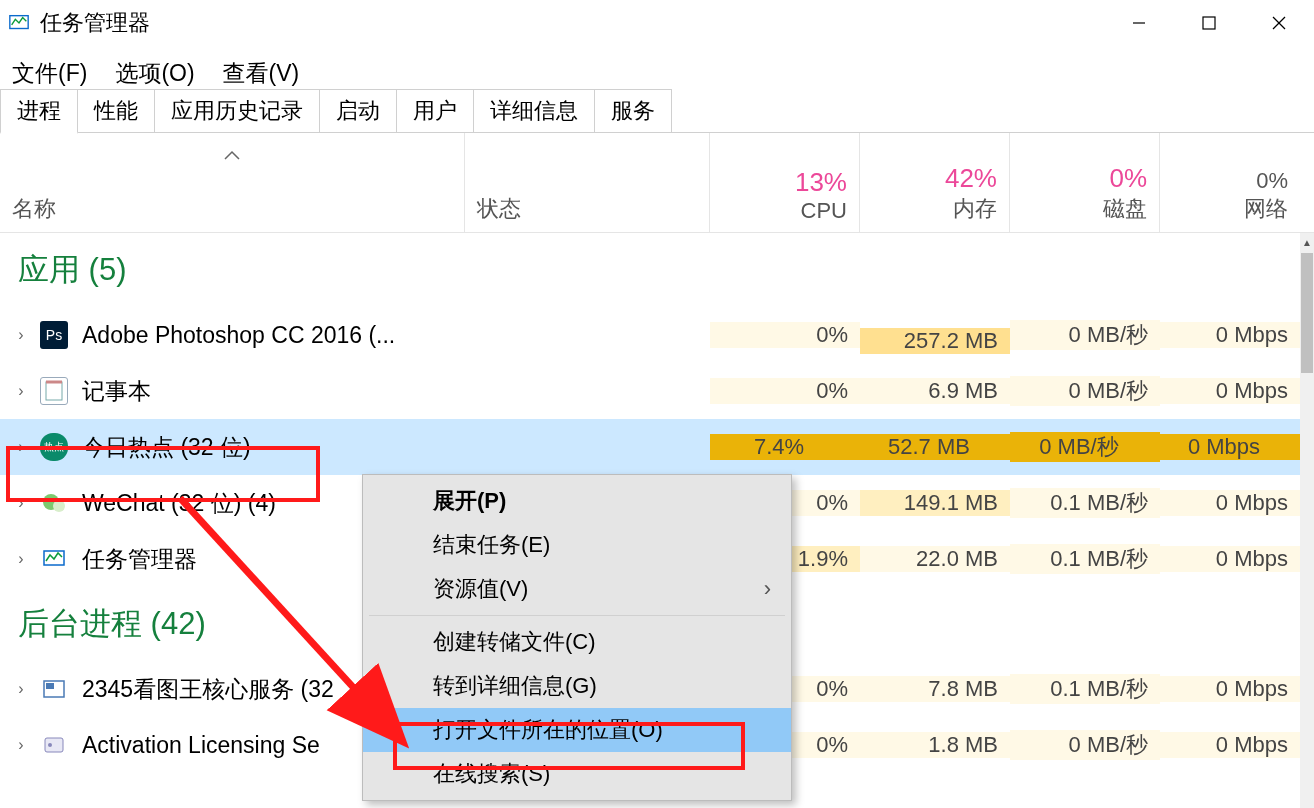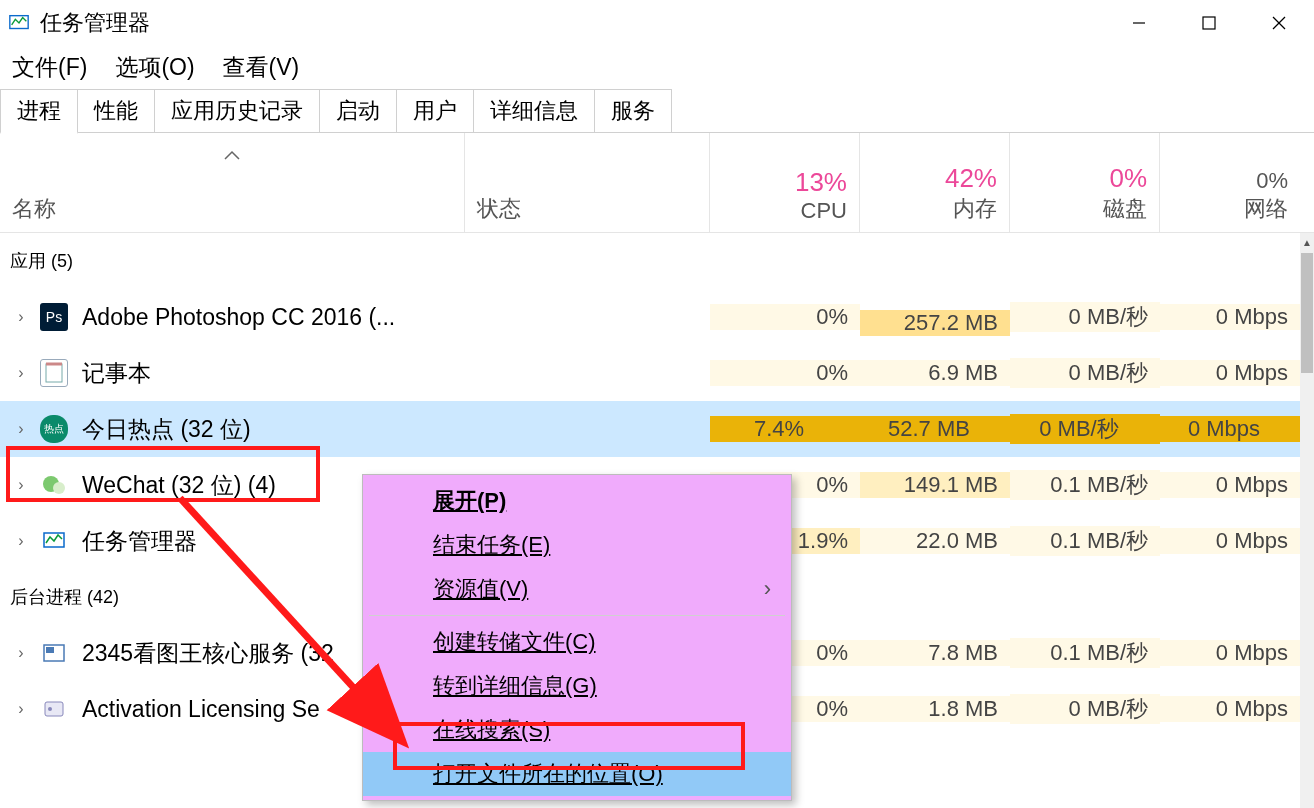--- a/index.html
+++ b/index.html
@@ -32,21 +32,21 @@
   }
   .win-btn {
     width: 70px; height: 45px;
     display: flex; align-items: center; justify-content: center;
     font-size: 18px;
   }
   .win-btn svg { stroke: #000; stroke-width: 1.2; fill: none; }
   
   .menubar {
     height: 44px;
-    display: flex; align-items: center;
+    display: flex; align-items: flex-end;
     gap: 28px;
     padding-left: 12px;
     font-size: 23px;
   }
   .menubar > div { cursor: default; }
   
   .tabs {
     display: flex;
     height: 44px;
     align-items: flex-start;
@@ -104,23 +104,23 @@
   .scrollbar .thumb {
     position: absolute; top: 20px; left: 1px; right: 1px;
     height: 120px; background: #c0c0c0;
   }
   .scrollbar .arrow {
     position: absolute; left: 0; right: 0; height: 18px;
     display: flex; align-items: center; justify-content: center;
     font-size: 10px; color: #555;
   }
   .group-header {
-    padding: 16px 0 16px 10px;
-    font-size: 18px;
-    color: #000000;
+    padding: 16px 0 16px 18px;
+    font-size: 31px;
+    color: #15803d;
   }
   .row {
     display: flex;
     height: 56px;
     align-items: center;
   }
   .row.selected { background: #cce8ff; }
   .row .namecell {
     width: 465px;
     display: flex; align-items: center;
@@ -150,26 +150,25 @@
   .numcell.net { width: 140px; }
   .heat-lo { background: #fff9e6; }
   .heat-md { background: #ffefc0; }
   .heat-hi { background: #ffe090; margin-top: 12px; }
   .heat-sel { background: #eab308; text-align: center; }
   
   .context-menu {
     position: absolute;
     left: 362px; top: 474px;
     width: 430px;
-    background: #f0abfc;
+    background: #e5e5e5;
     border: 1px solid #bcbcbc;
     box-shadow: 4px 4px 8px rgba(0,0,0,0.25);
     z-index: 50;
     padding: 4px 0;
-    text-decoration: underline;
   }
   .cm-item {
     height: 44px;
     display: flex; align-items: center;
     padding-left: 70px;
     padding-right: 20px;
     font-size: 22px;
     position: relative;
   }
   .cm-item.highlight { background: #91c9f7; }
@@ -415,25 +414,25 @@
     <span>资源值(V)</span>
     <span class="sub">›</span>
   </div>
   <div class="cm-sep"></div>
   <div class="cm-item">
       <span>创建转储文件(C)</span>
     </div>
   <div class="cm-item">
       <span>转到详细信息(G)</span>
     </div>
-  <div class="cm-item">
-      <span>在线搜索(S)</span>
-    </div>
   <div class="cm-item highlight">
       <span>打开文件所在的位置(O)</span>
+    </div>
+  <div class="cm-item">
+      <span>在线搜索(S)</span>
     </div>
 </div>
 
 <div class="red-box" style="left:6px; top:446px; width:314px; height:56px;"></div>
 <div class="red-box" style="left:393px; top:722px; width:352px; height:48px;"></div>
 
 <svg class="arrow-svg" style="left:160px; top:478px;" width="280" height="280">
   <defs>
     <marker id="ah" markerWidth="12" markerHeight="12" refX="9" refY="5" orient="auto">
       <path d="M0,0 L12,5 L0,10 Z" fill="#ff1a1a"></path>

